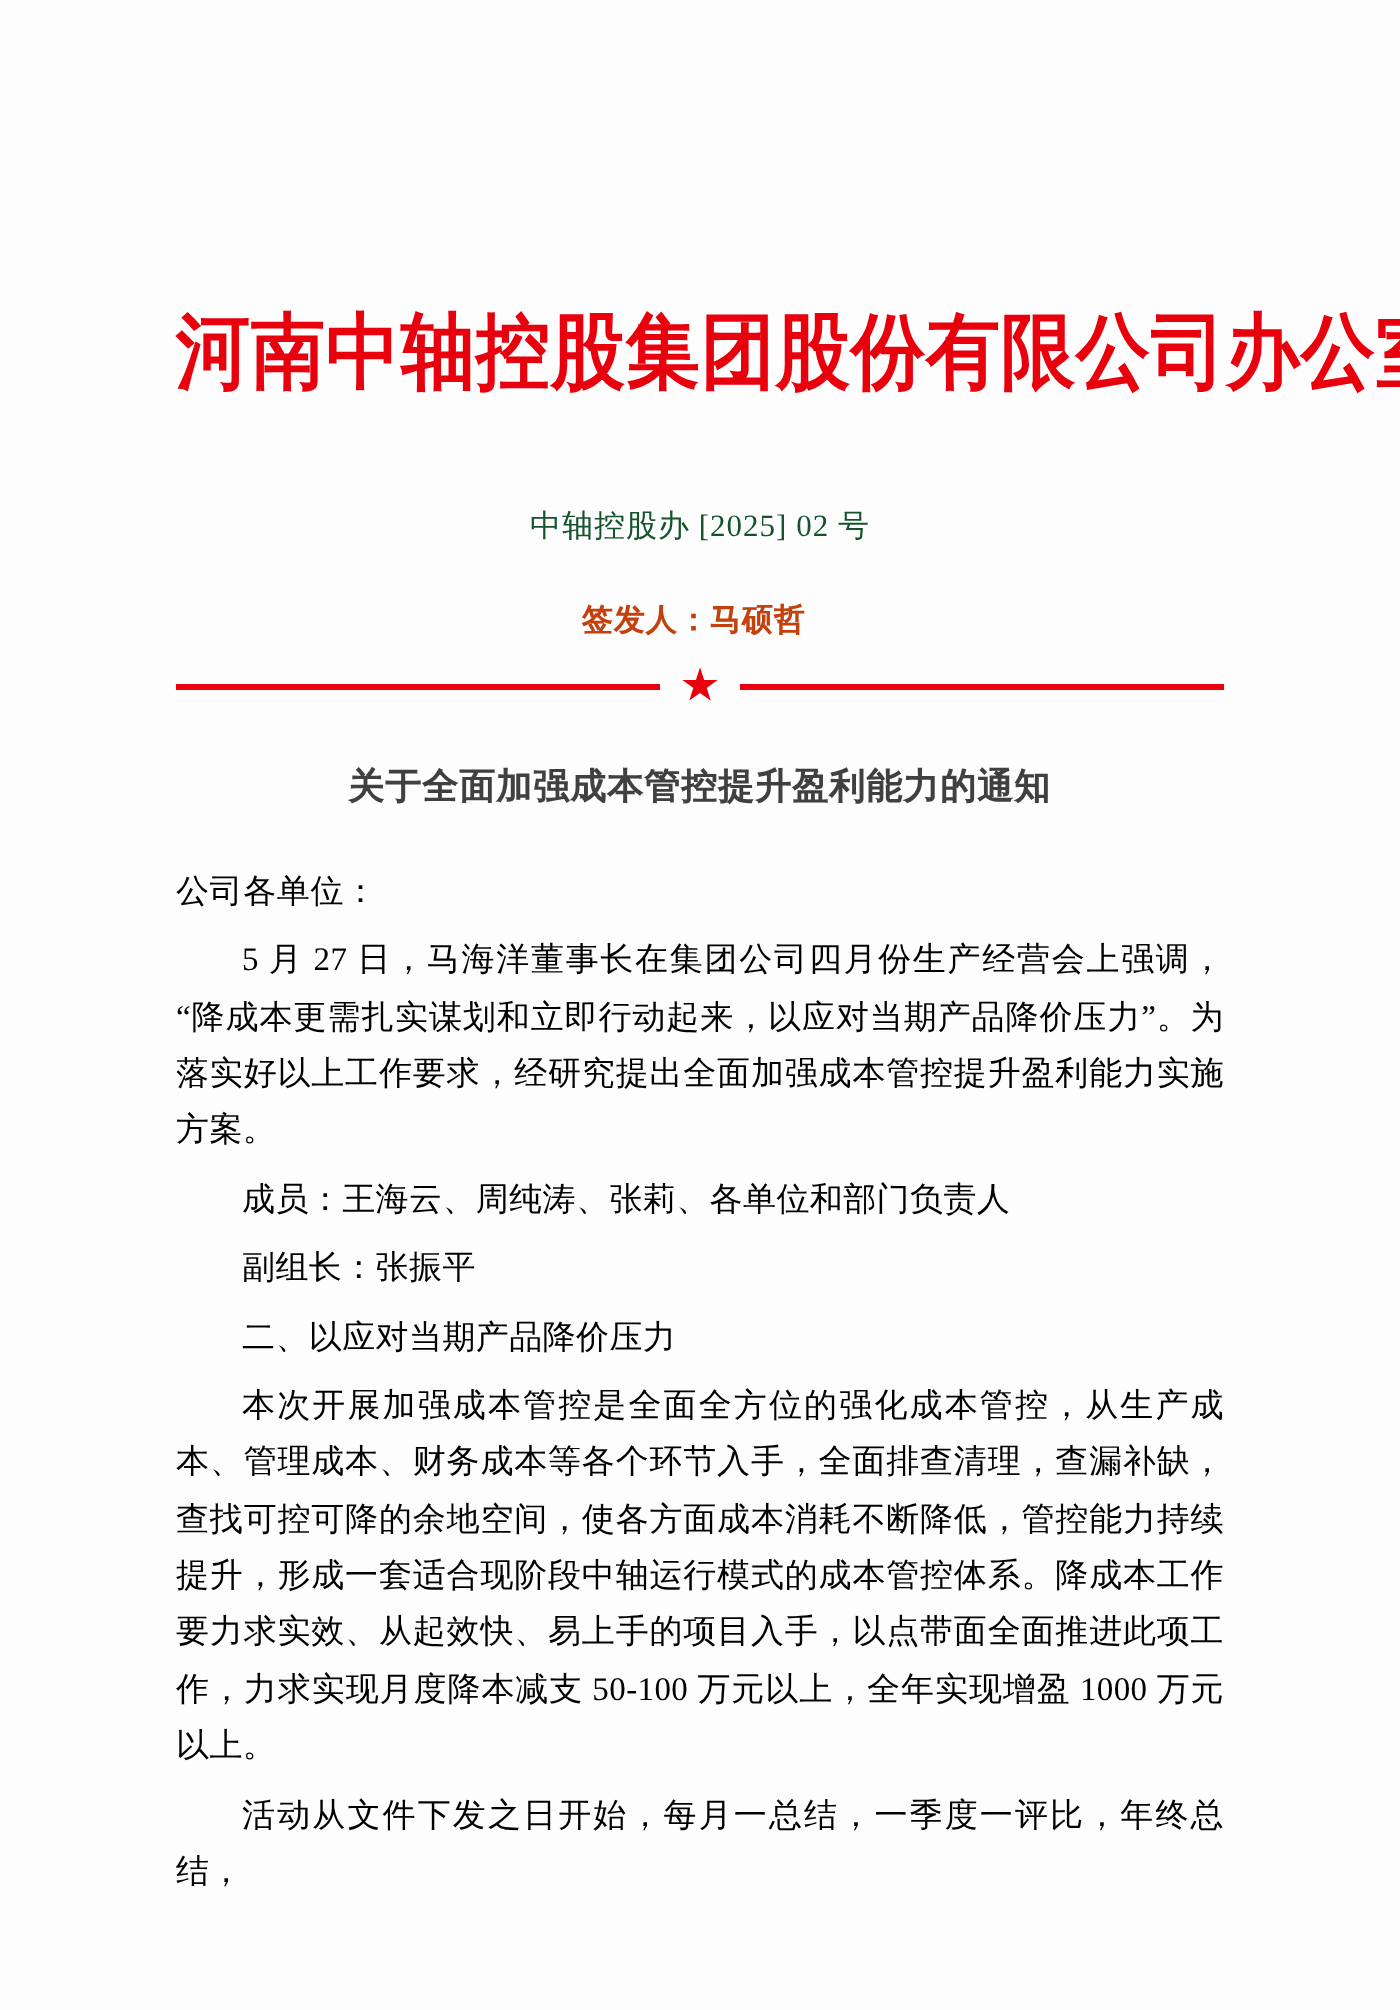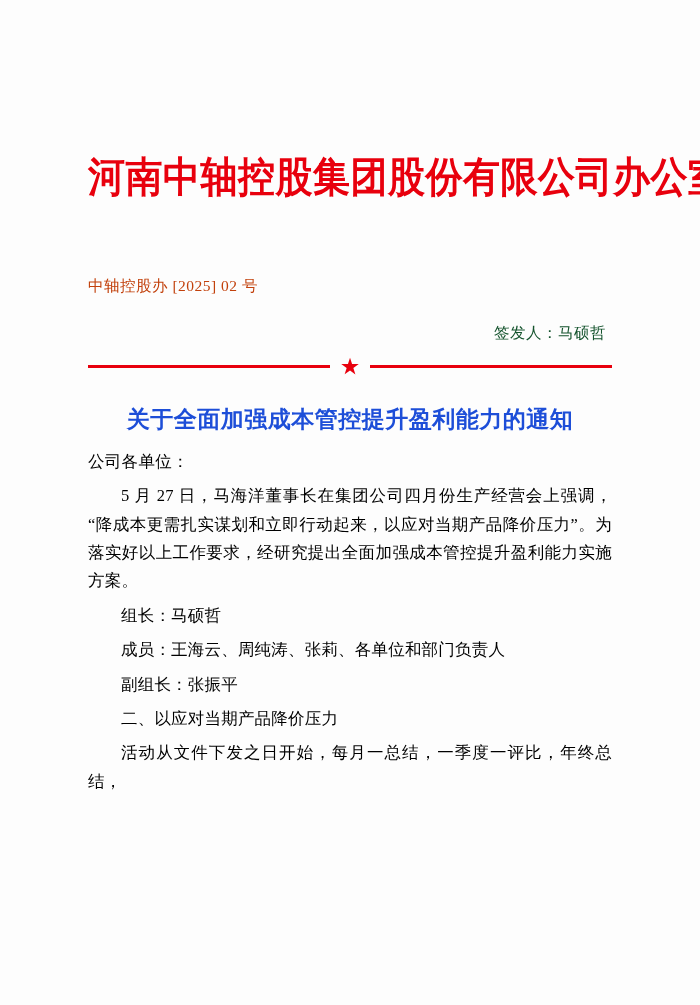--- a/index.html
+++ b/index.html
@@ -35,33 +35,33 @@
     font-family: "Liberation Serif", "DejaVu Serif", serif;
     font-weight: bold;
     font-size: 37px;
     letter-spacing: 0.5px;
     line-height: 1.25;
     white-space: nowrap;
     transform: scaleY(1.12);
     transform-origin: center top;
   }
   .doc-number {
-    margin-top: 78px;
-    text-align: left;
+    margin-top: 55px;
+    text-align: center;
     font-size: 15.5px;
     letter-spacing: 0.5px;
-    color: #c2410c;
+    color: #14532d;
   }
   .issuer-line {
     margin-top: 26px;
-    text-align: right;
+    text-align: center;
     padding-right: 6px;
     font-size: 15.5px;
-    font-weight: normal;
-    color: #14532d;
+    font-weight: bold;
+    color: #c2410c;
     letter-spacing: 0.5px;
   }
   .red-rule {
     position: relative;
     margin-top: 14px;
     height: 16px;
   }
   .red-rule .bar {
     position: absolute;
     top: 7px;
@@ -79,27 +79,27 @@
     height: 16px;
     background: #fdfdfd;
     text-align: center;
     line-height: 16px;
     color: #e8000d;
     font-size: 20px;
   }
   .title {
     margin-top: 30px;
     text-align: center;
-    font-size: 23px;
+    font-size: 18px;
     font-weight: bold;
     letter-spacing: 0.5px;
-    color: #1d4ed8;
+    color: #404040;
   }
   .salutation {
-    margin-top: 16px;
+    margin-top: 30px;
     font-size: 16.5px;
     letter-spacing: 0.3px;
   }
   p.para {
     margin: 0;
     margin-top: 9px;
     font-size: 16.5px;
     line-height: 1.72;
     text-align: justify;
     text-justify: inter-ideograph;
@@ -129,25 +129,25 @@
       <div class="star">★</div>
     </div>
 
     <div class="title">关于全面加强成本管控提升盈利能力的通知</div>
 
     <div class="salutation">公司各单位：</div>
 
     <p class="para indent">5 月 27 日，马海洋董事长在集团公司四月份生产经营会上强调，“降成本更需扎实谋划和立即行动起来，以应对当期产品降价压力”。为落实好以上工作要求，经研究提出全面加强成本管控提升盈利能力实施方案。</p>
 
 
-    <p class="para indent tight">组长：马硕哲</p>
 
     <p class="para indent tight">成员：王海云、周纯涛、张莉、各单位和部门负责人</p>
 
     <p class="para indent tight">副组长：张振平</p>
 
     <p class="para indent tight">二、以应对当期产品降价压力</p>
 
+    <p class="para indent tight">本次开展加强成本管控是全面全方位的强化成本管控，从生产成本、管理成本、财务成本等各个环节入手，全面排查清理，查漏补缺，查找可控可降的余地空间，使各方面成本消耗不断降低，管控能力持续提升，形成一套适合现阶段中轴运行模式的成本管控体系。降成本工作要力求实效、从起效快、易上手的项目入手，以点带面全面推进此项工作，力求实现月度降本减支 50-100 万元以上，全年实现增盈 1000 万元以上。</p>
 
     <p class="para indent tight">活动从文件下发之日开始，每月一总结，一季度一评比，年终总结，</p>
 
   </div>
 </div>
 
 </body></html>

